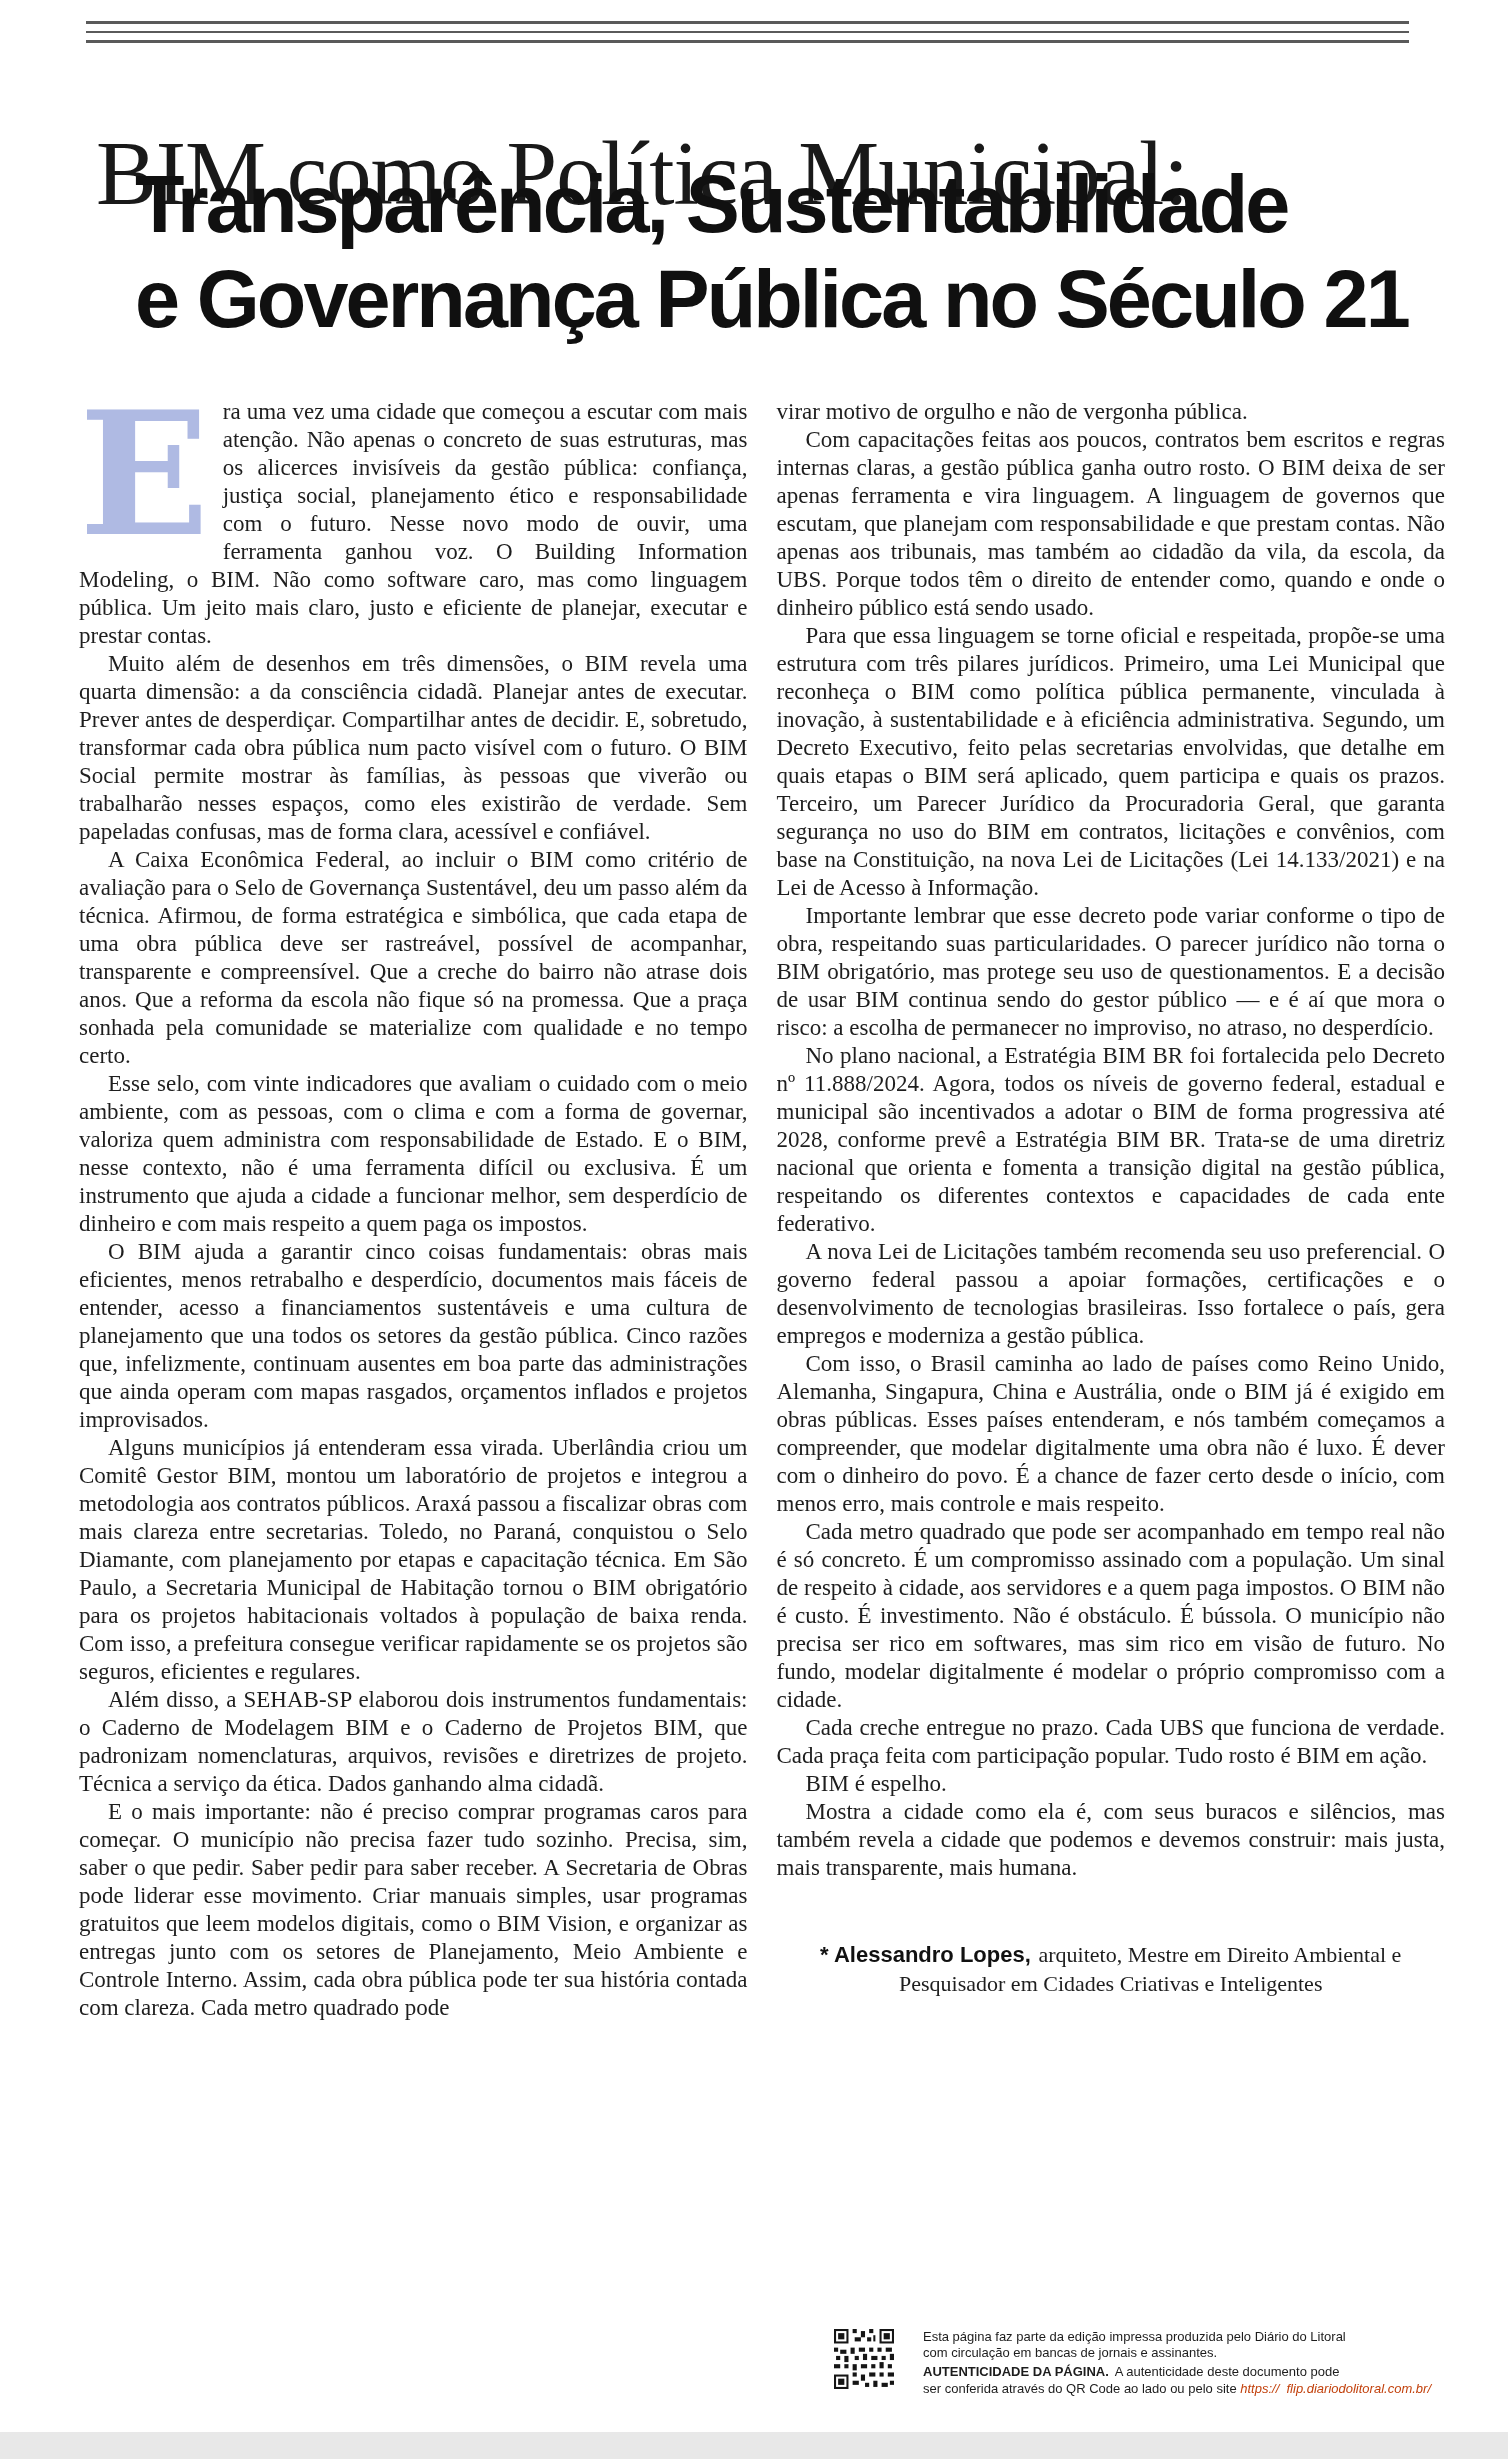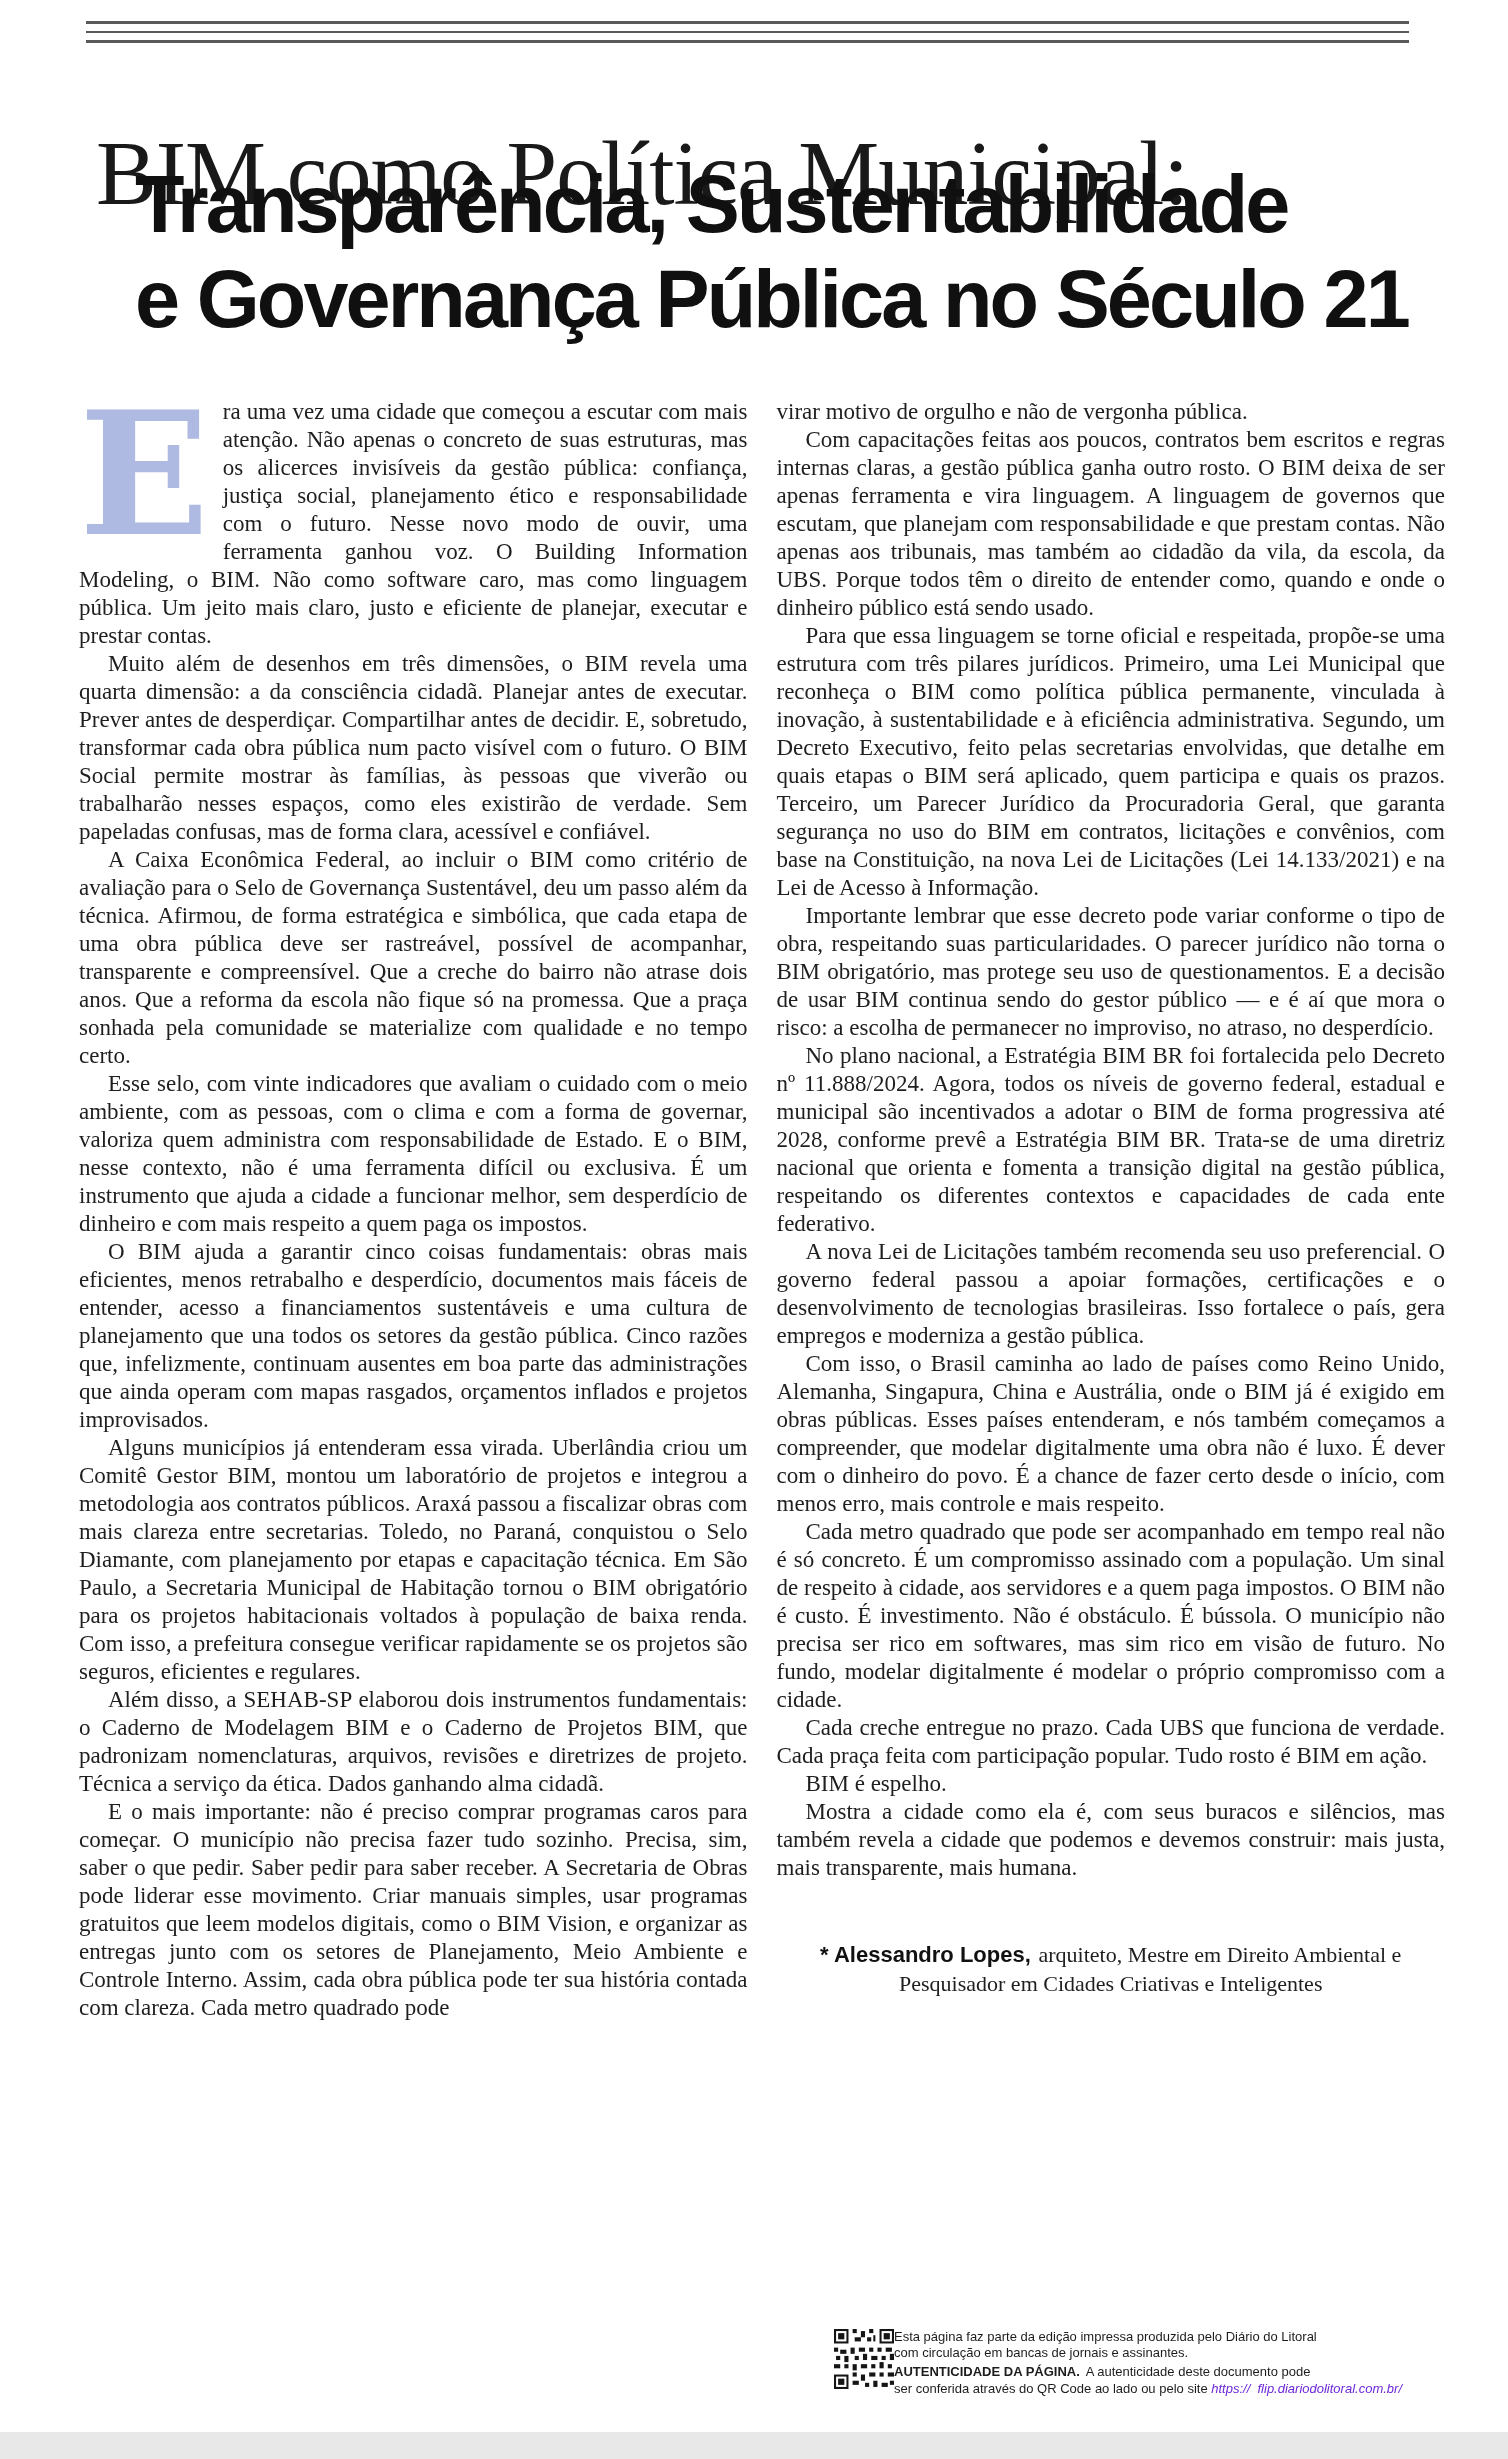--- a/index.html
+++ b/index.html
@@ -42,28 +42,28 @@
   }
   .byline{margin:58px 0 0 0;text-indent:0;text-align:center;
     font-size:22px;line-height:29px;}
   .byline-name{
     font-family:"Liberation Sans", sans-serif;font-weight:700;
     margin-right:7.7px;color:#111;
   }
   
   .footer{
     position:absolute;left:834px;top:2329px;
-    display:flex;align-items:flex-start;
+    display:flex;align-items:flex-start;gap:29px;
     font-family:"Liberation Sans", sans-serif;
     font-size:13px;line-height:16.3px;color:#1d1d1d;
   }
   .qr{width:60px;height:60px;flex:0 0 auto;}
   .f-line3{margin-top:2.9px;}
   .f-bold{font-weight:700;margin-right:5.8px;}
-  .f-url{color:#6d28d9;font-style:italic;white-space:pre-wrap;}
+  .f-url{color:#c2410c;font-style:italic;white-space:pre-wrap;}
 </style>
 </head>
 <body>
 
 <div class="page">
 
   <div class="rules">
     <div class="rule"></div>
     <div class="rule"></div>
     <div class="rule"></div>

